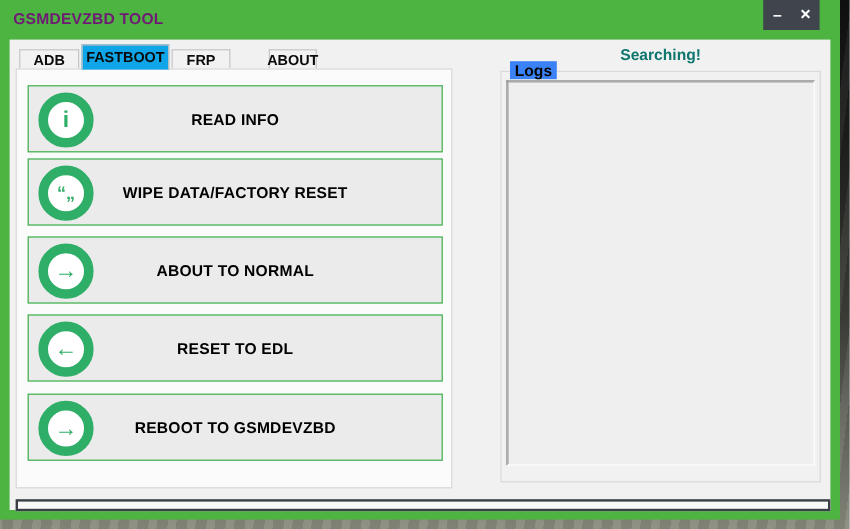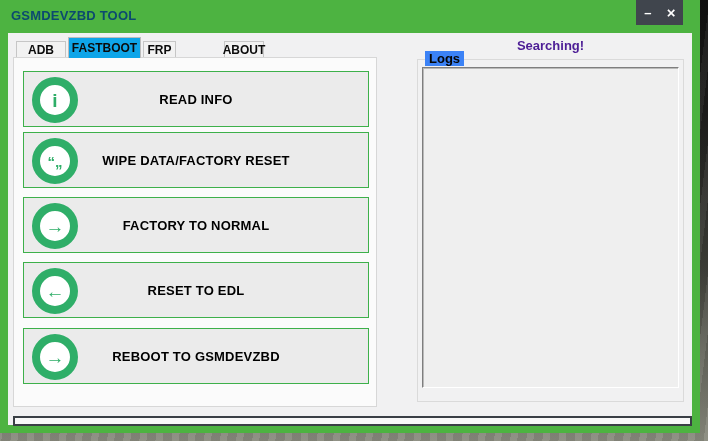--- a/index.html
+++ b/index.html
@@ -13,21 +13,21 @@
   }
 
   
   .window {
     position: absolute; left: 0; top: 0; width: 700px; height: 433px;
     background: #4db341;
   }
   .titlebar { position: absolute; left: 0; top: 0; width: 100%; height: 33px; }
   .title {
     position: absolute; left: 11px; top: 8px;
-    font-size: 13px; font-weight: bold; color: #0c4a6e; letter-spacing: .2px;
+    font-size: 13px; font-weight: bold; color: #701a75; letter-spacing: .2px;
   }
   .win-controls {
     position: absolute; left: 636px; top: 0; width: 47px; height: 25px;
     background: #40454d; display: flex; align-items: center;
   }
   .win-btn {
     flex: 1; height: 100%; display: flex; align-items: center; justify-content: center;
     color: #ffffff; font-weight: bold; font-size: 13px; cursor: default;
   }
   .win-btn.close { font-size: 15px; }
@@ -43,21 +43,21 @@
     background: #f2f2f2; border: 1px solid #c6c6c6; border-bottom: none;
     display: flex; align-items: center; justify-content: center;
     font-size: 12px; font-weight: bold; color: #0b0b0b;
   }
   .tab.active {
     top: 4px; height: 21px; background: #0ea5e9; z-index: 3;
     border-color: #bdbdbd;
   }
   .tab-adb      { left: 8px;   width: 50px; }
   .tab-fastboot { left: 60px;  width: 73px; }
-  .tab-frp      { left: 135px; width: 33px; }
+  .tab-frp      { left: 135px; width: 49px; }
   .tab-about    { left: 200px; width: 40px; margin-left: 16px; }
 
   
   .left-panel {
     position: absolute; left: 5px; top: 24px; width: 364px; height: 350px;
     background: #fbfbfb; border: 1px solid #d7d7d7; z-index: 2;
   }
   .action-btn {
     position: absolute; left: 9px; width: 346px; height: 56px;
     background: #ebebeb; border: 1px solid #3db04a; cursor: pointer;
@@ -78,21 +78,21 @@
   }
   .btn-1 { top: 13px; }
   .btn-2 { top: 74px; }
   .btn-3 { top: 139px; }
   .btn-4 { top: 204px; }
   .btn-5 { top: 270px; }
 
   
   .searching {
     position: absolute; left: 409px; top: 5px; width: 267px;
-    text-align: center; font-size: 13px; font-weight: bold; color: #4c1d95;
+    text-align: center; font-size: 13px; font-weight: bold; color: #0f766e;
   }
   .logs-group {
     position: absolute; left: 409px; top: 26px; width: 267px; height: 343px;
     border: 1px solid #dadada;
   }
   .logs-group .group-label {
     position: absolute; left: 7px; top: -9px; padding: 0 4px;
     background: #3b82f6; font-size: 13px; font-weight: bold; color: #050505;
   }
   .log-area {
@@ -156,21 +156,21 @@
         <span class="ring-icon">
           <span class="glyph small-glyph">“„</span>
         </span>
         <span class="btn-label">WIPE DATA/FACTORY RESET</span>
       </div>
 
       <div class="action-btn btn-3">
         <span class="ring-icon">
           <span class="glyph">→</span>
         </span>
-        <span class="btn-label">FACTORY TO NORMAL</span>
+        <span class="btn-label">ABOUT TO NORMAL</span>
       </div>
 
       <div class="action-btn btn-4">
         <span class="ring-icon">
           <span class="glyph">←</span>
         </span>
         <span class="btn-label">RESET TO EDL</span>
       </div>
 
       <div class="action-btn btn-5">

